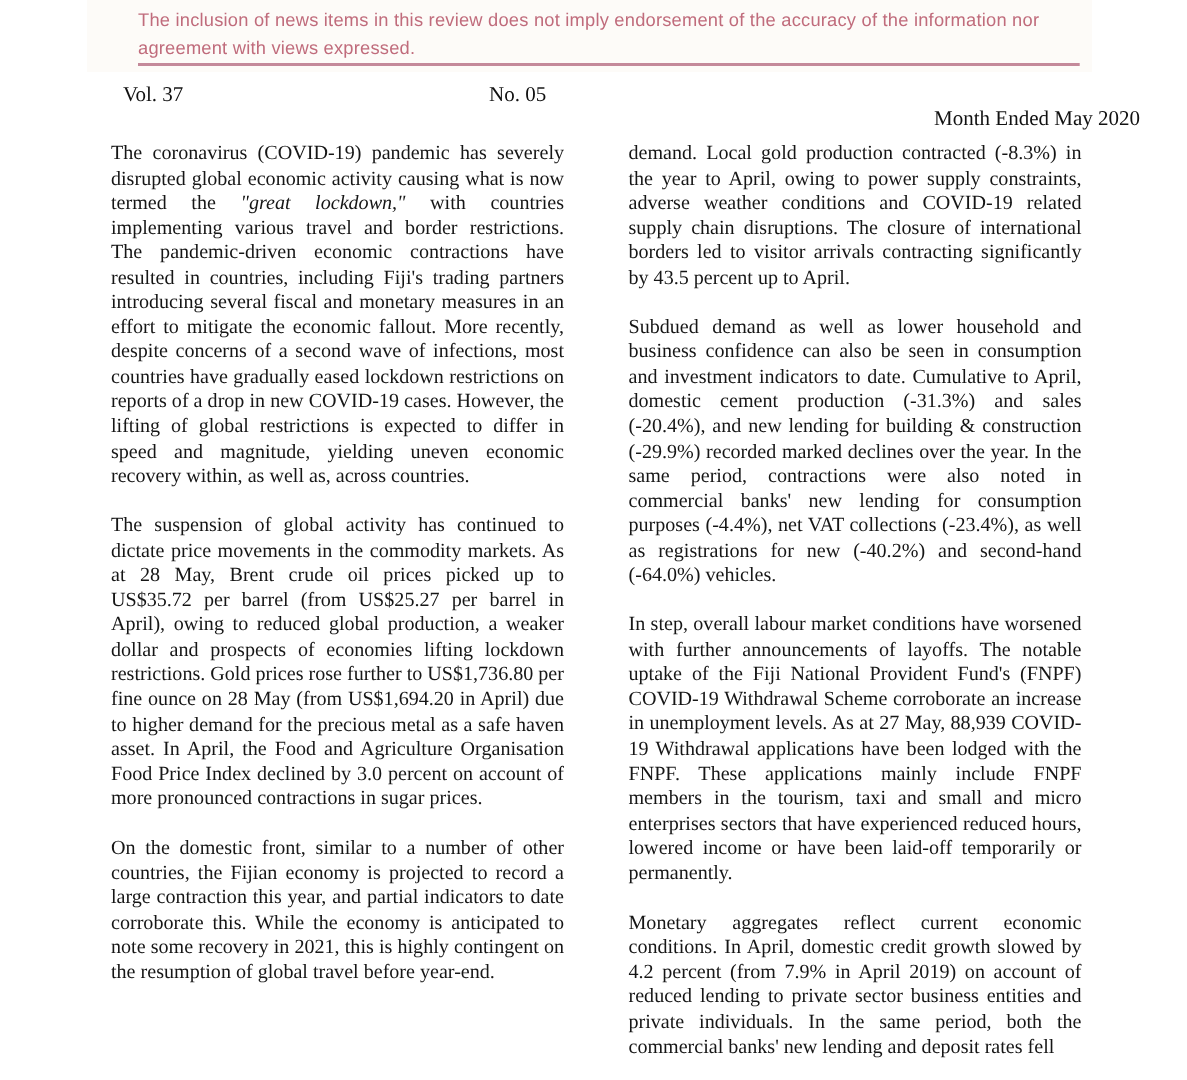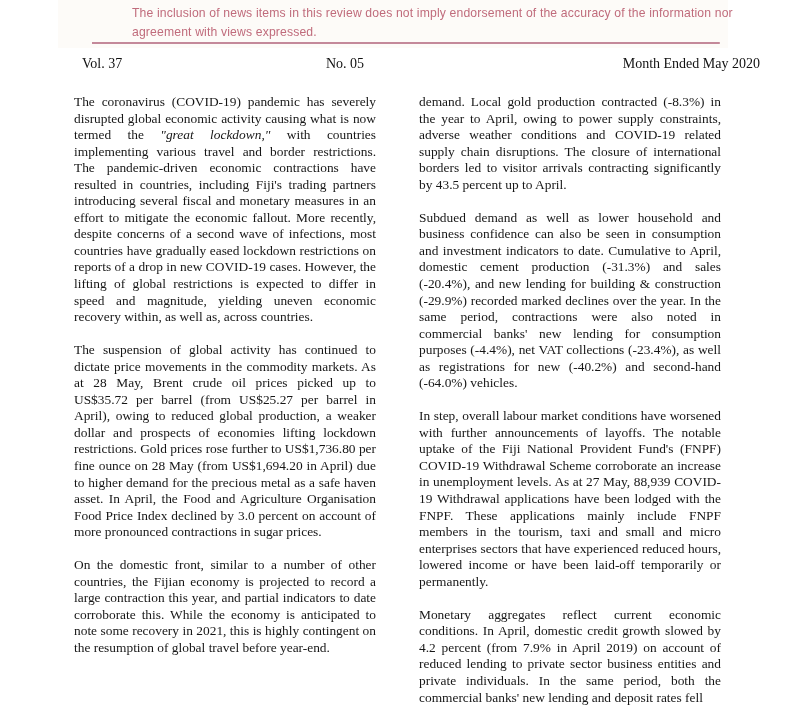--- a/index.html
+++ b/index.html
@@ -8,29 +8,29 @@
     position:relative; color:#1a1a1a;
     font-family:"DejaVu Serif", "Liberation Serif", serif;
   }
   .banner {
     position:absolute; left:58px; top:0; width:670px; height:48px;
     background:#fdfbf8;
   }
   .disclaimer {
     position:absolute; left:92px; top:4px; width:620px;
     font-family:"Liberation Sans", sans-serif; font-size:12.2px;
-    line-height:19px; color:#c06c7c; letter-spacing:0.15px;margin-left:40px;
+    line-height:19px; color:#c06c7c; letter-spacing:0.15px;
   }
   .masthead {
     position:absolute; top:56px; left:0; width:775px; height:20px;
     font-family:"Liberation Serif", serif; font-size:14px; color:#111;
   }
   .masthead .vol { position:absolute; left:82px; }
   .masthead .no { position:absolute; left:326px; }
-  .masthead .month { position:absolute; right:15px; }
+  .masthead .month { position:absolute; right:15px;margin-top:16px; }
   .col {
     position:absolute; top:94px; width:302px;
     font-family:"Liberation Serif", serif; font-size:13.4px;
     line-height:16.55px; text-align:justify; color:#161616;
   }
   .col.left { left:74px; }
   .col.right { left:419px; top:94px; }
   .col p { margin:0 0 16.5px 0; }
   .col em { font-style:italic; }
 </style>

